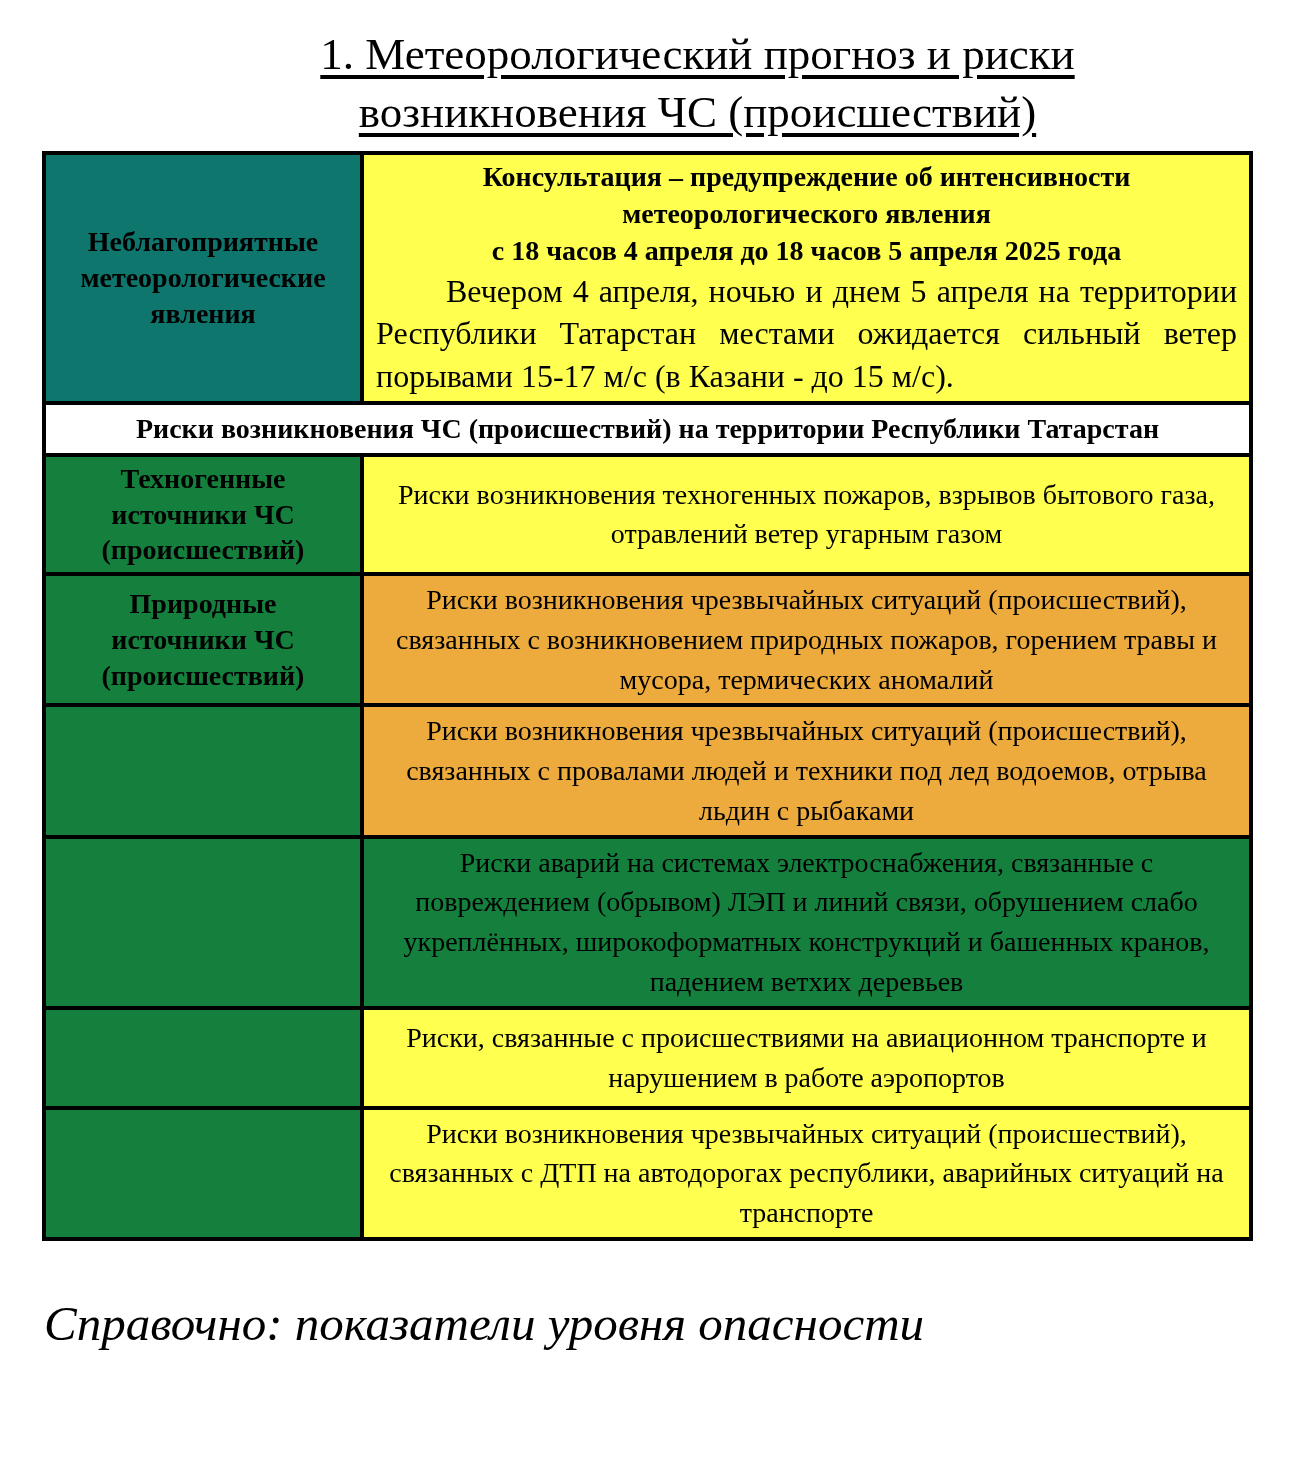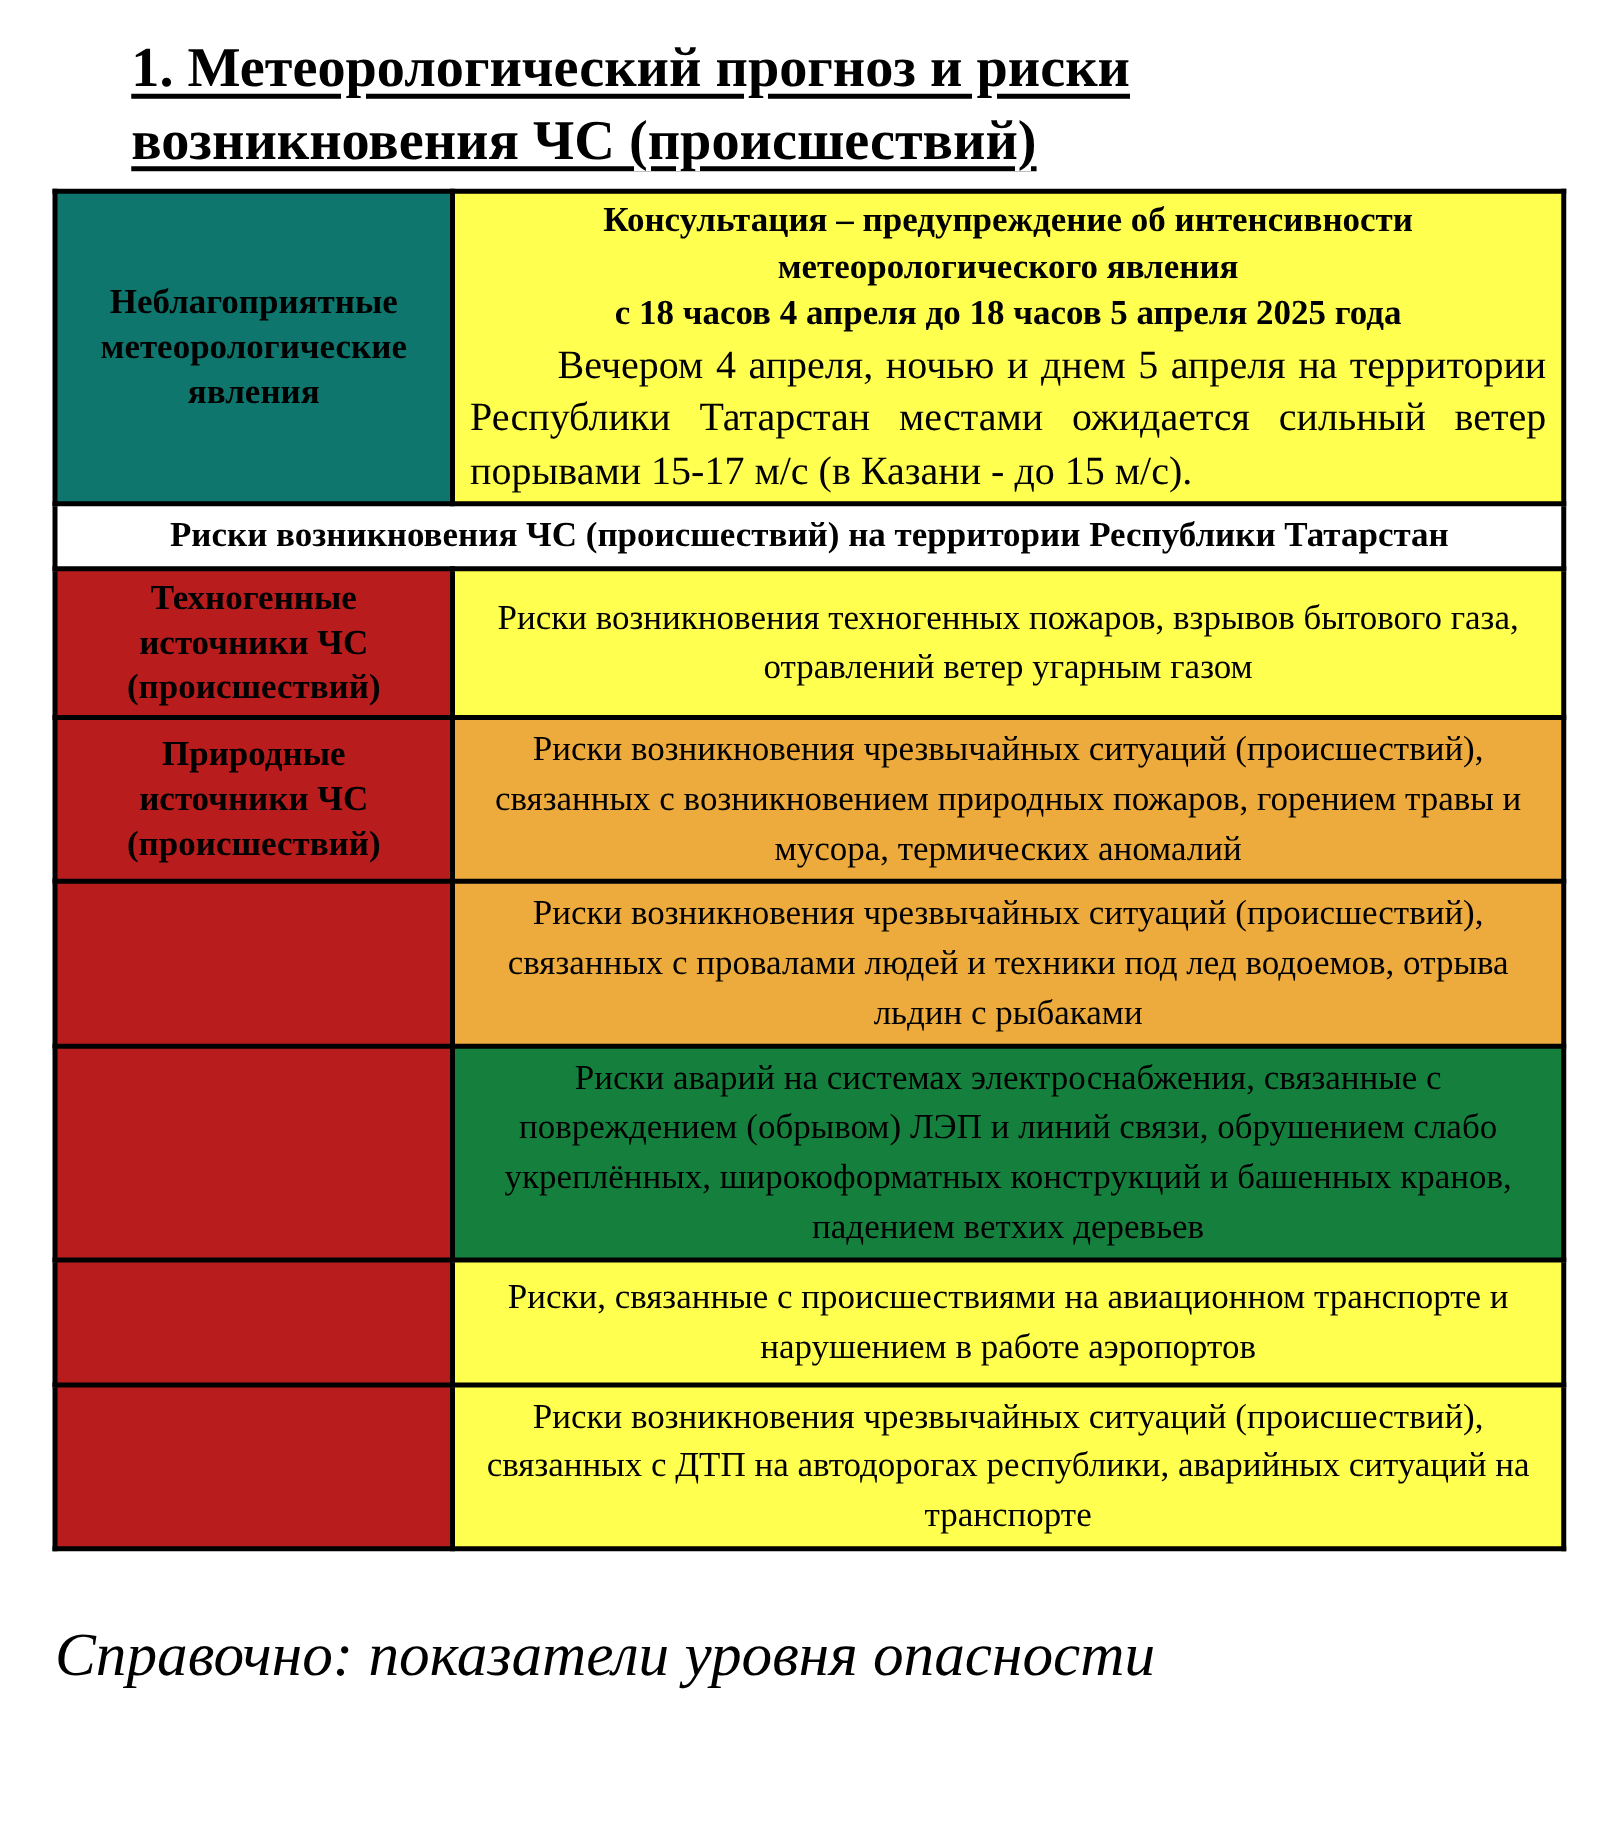--- a/index.html
+++ b/index.html
@@ -8,26 +8,27 @@
     background: #ffffff;
     overflow: hidden;
     font-family: "Liberation Serif", "DejaVu Serif", serif;
     color: #000;
   }
   .page { position: relative; width: 1290px; height: 1458px; }
 
   .title {
     margin: 26px 0 10px 105px;
     font-size: 45px;
-    font-weight: bold;
+    font-weight: normal;
     line-height: 1.28;
     white-space: pre-line;
     text-decoration: underline;
     text-decoration-thickness: 4px;
     text-underline-offset: 6px;
+    text-align: center;
   }
 
   table.forecast {
     border-collapse: collapse;
     margin-left: 42px;
     width: 1211px;
     table-layout: fixed;
   }
   table.forecast td {
     border: 4px solid #000;
@@ -36,21 +37,21 @@
     font-size: 28px;
   }
   col.c-left { width: 318px; }
 
   .src-label {
     font-weight: bold;
     text-align: center;
     white-space: pre-line;
     line-height: 1.28;
     font-size: 29px;
-    background: #b91c1c;
+    background: #15803d;
   }
   .hdr-right { padding: 6px 16px 10px 16px; }
   .consult-title {
     font-weight: bold;
     text-align: center;
     white-space: pre-line;
     line-height: 1.32;
     font-size: 28px;
     text-decoration-thickness: 2px;
     text-underline-offset: 4px;

